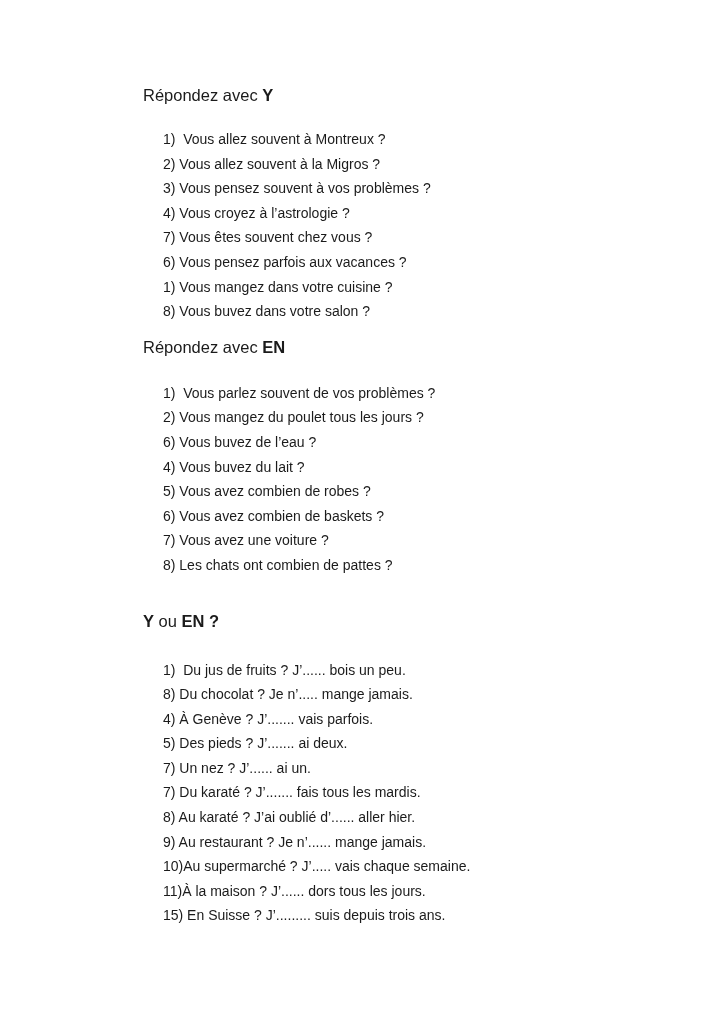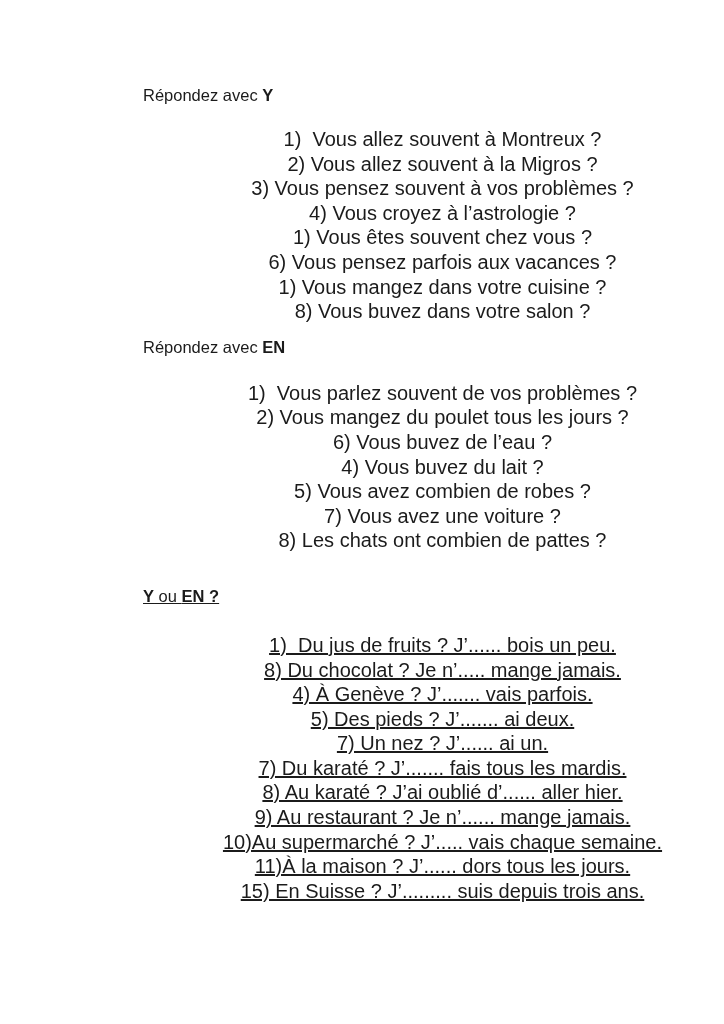--- a/index.html
+++ b/index.html
@@ -18,68 +18,68 @@
     box-sizing: border-box;
     width: 724px;
     height: 1024px;
     padding: 84px 30px 0 115px;
     overflow: hidden;
     background: #ffffff;
     margin-left: 28px;
   }
   section { margin: 0; }
   .section-2 { margin-top: 12px; }
-  .section-3 { margin-top: 32px; text-decoration: underline; }
+  .section-3 { margin-top: 32px; }
   .heading {
     margin: 0;
     font-size: 16.5px;
     font-weight: 400;
     line-height: 22px;
     white-space: pre;
   }
   .b { font-weight: 700; }
   .list {
     margin: 21px 0 0 20px;
   }
   .section-2 .list { margin-top: 23px; }
   .section-3 .list { margin-top: 26px; }
   .line {
-    font-size: 20px;
+    font-size: 14px;
     line-height: 24.6px;
     white-space: pre;
-    text-align: center;
   }
 </style>
 </head>
 <body>
 
 <div class="page">
 
   <section class="section-1">
     <h2 class="heading"><span>Répondez avec </span><span class="b">Y</span></h2>
     <div class="list">
         <div class="line">1)  Vous allez souvent à Montreux ?</div>
         <div class="line">2) Vous allez souvent à la Migros ?</div>
         <div class="line">3) Vous pensez souvent à vos problèmes ?</div>
         <div class="line">4) Vous croyez à l’astrologie ?</div>
-        <div class="line">1) Vous êtes souvent chez vous ?</div>
+        <div class="line">7) Vous êtes souvent chez vous ?</div>
         <div class="line">6) Vous pensez parfois aux vacances ?</div>
         <div class="line">1) Vous mangez dans votre cuisine ?</div>
         <div class="line">8) Vous buvez dans votre salon ?</div>
       </div>
   </section>
 
   <section class="section-2">
     <h2 class="heading"><span>Répondez avec </span><span class="b">EN</span></h2>
     <div class="list">
         <div class="line">1)  Vous parlez souvent de vos problèmes ?</div>
         <div class="line">2) Vous mangez du poulet tous les jours ?</div>
         <div class="line">6) Vous buvez de l’eau ?</div>
         <div class="line">4) Vous buvez du lait ?</div>
         <div class="line">5) Vous avez combien de robes ?</div>
+        <div class="line">6) Vous avez combien de baskets ?</div>
         <div class="line">7) Vous avez une voiture ?</div>
         <div class="line">8) Les chats ont combien de pattes ?</div>
       </div>
   </section>
 
   <section class="section-3">
     <h2 class="heading"><span class="b">Y</span><span> ou </span><span class="b">EN ?</span></h2>
     <div class="list">
         <div class="line">1)  Du jus de fruits ? J’...... bois un peu.</div>
         <div class="line">8) Du chocolat ? Je n’..... mange jamais.</div>

